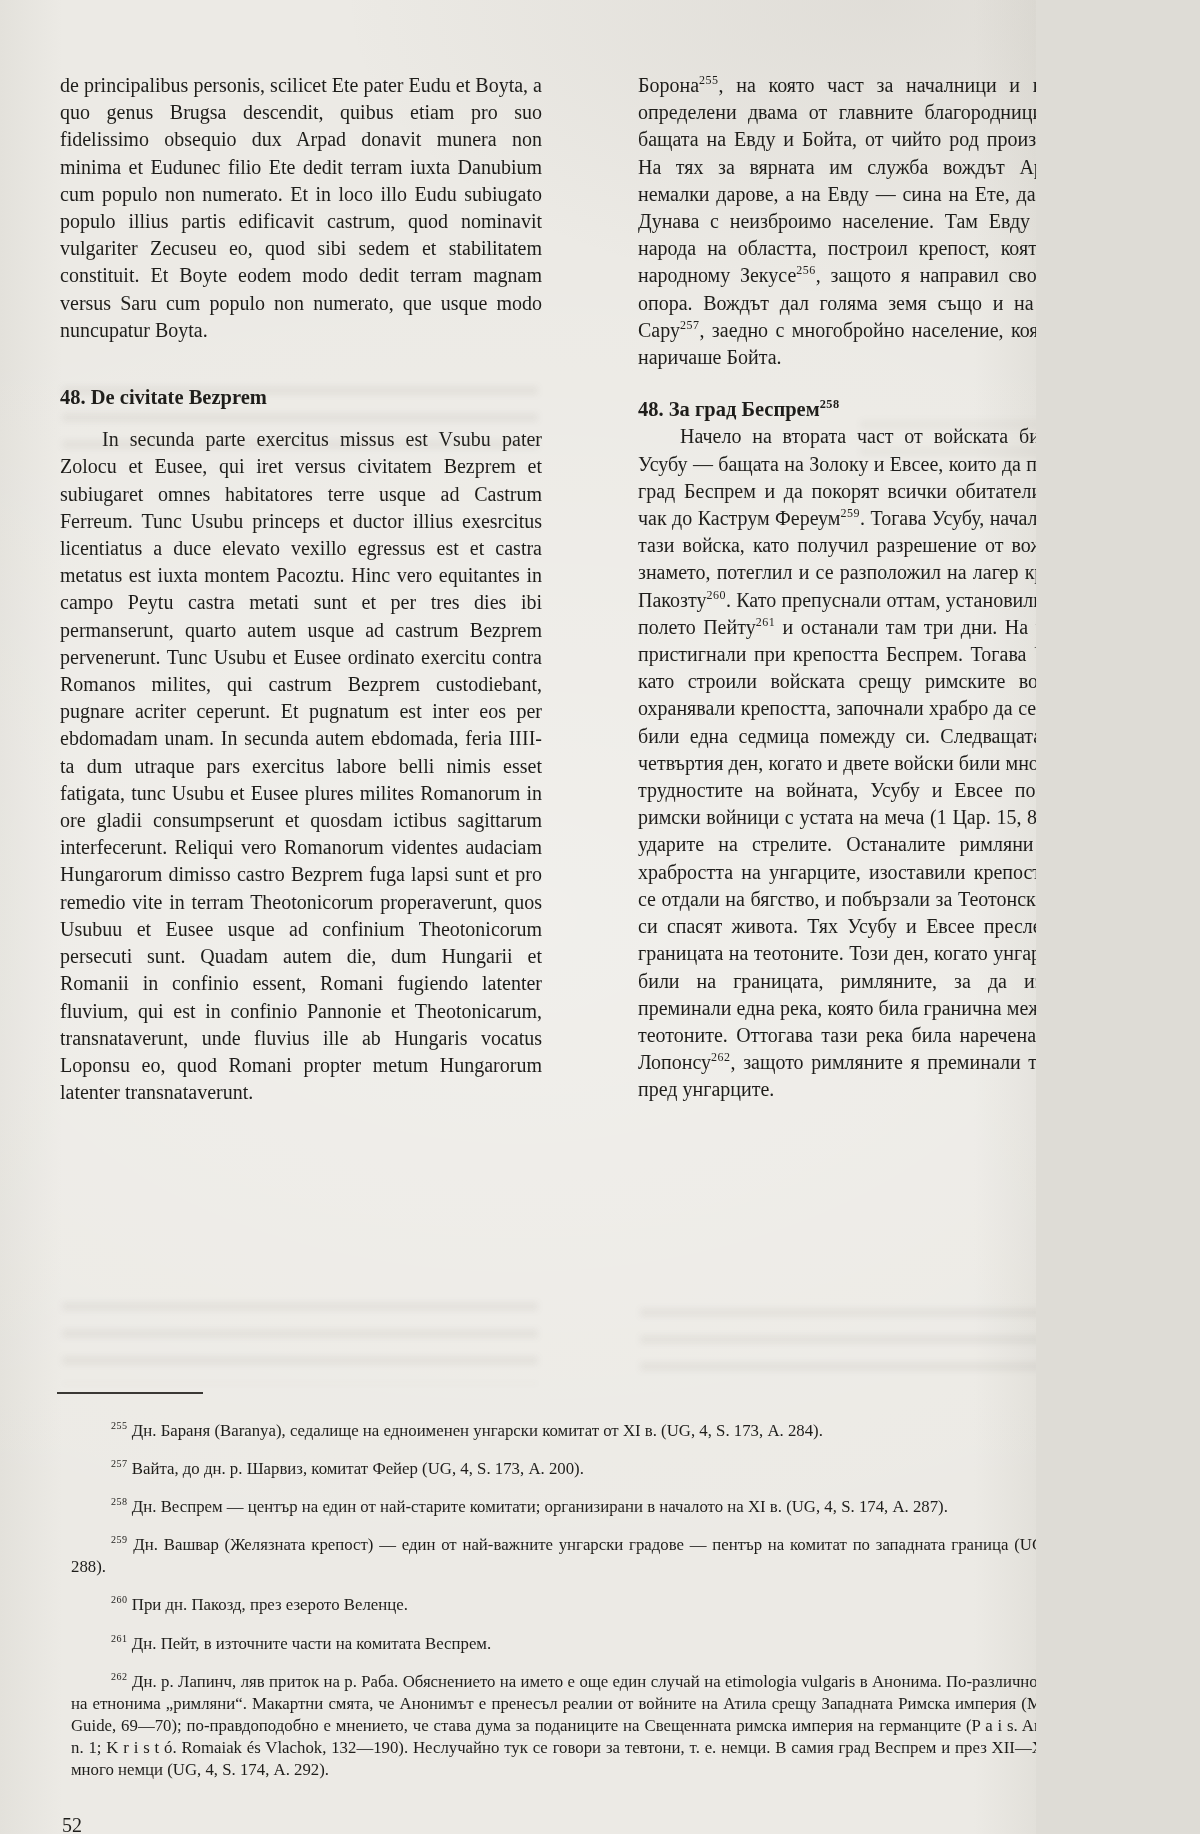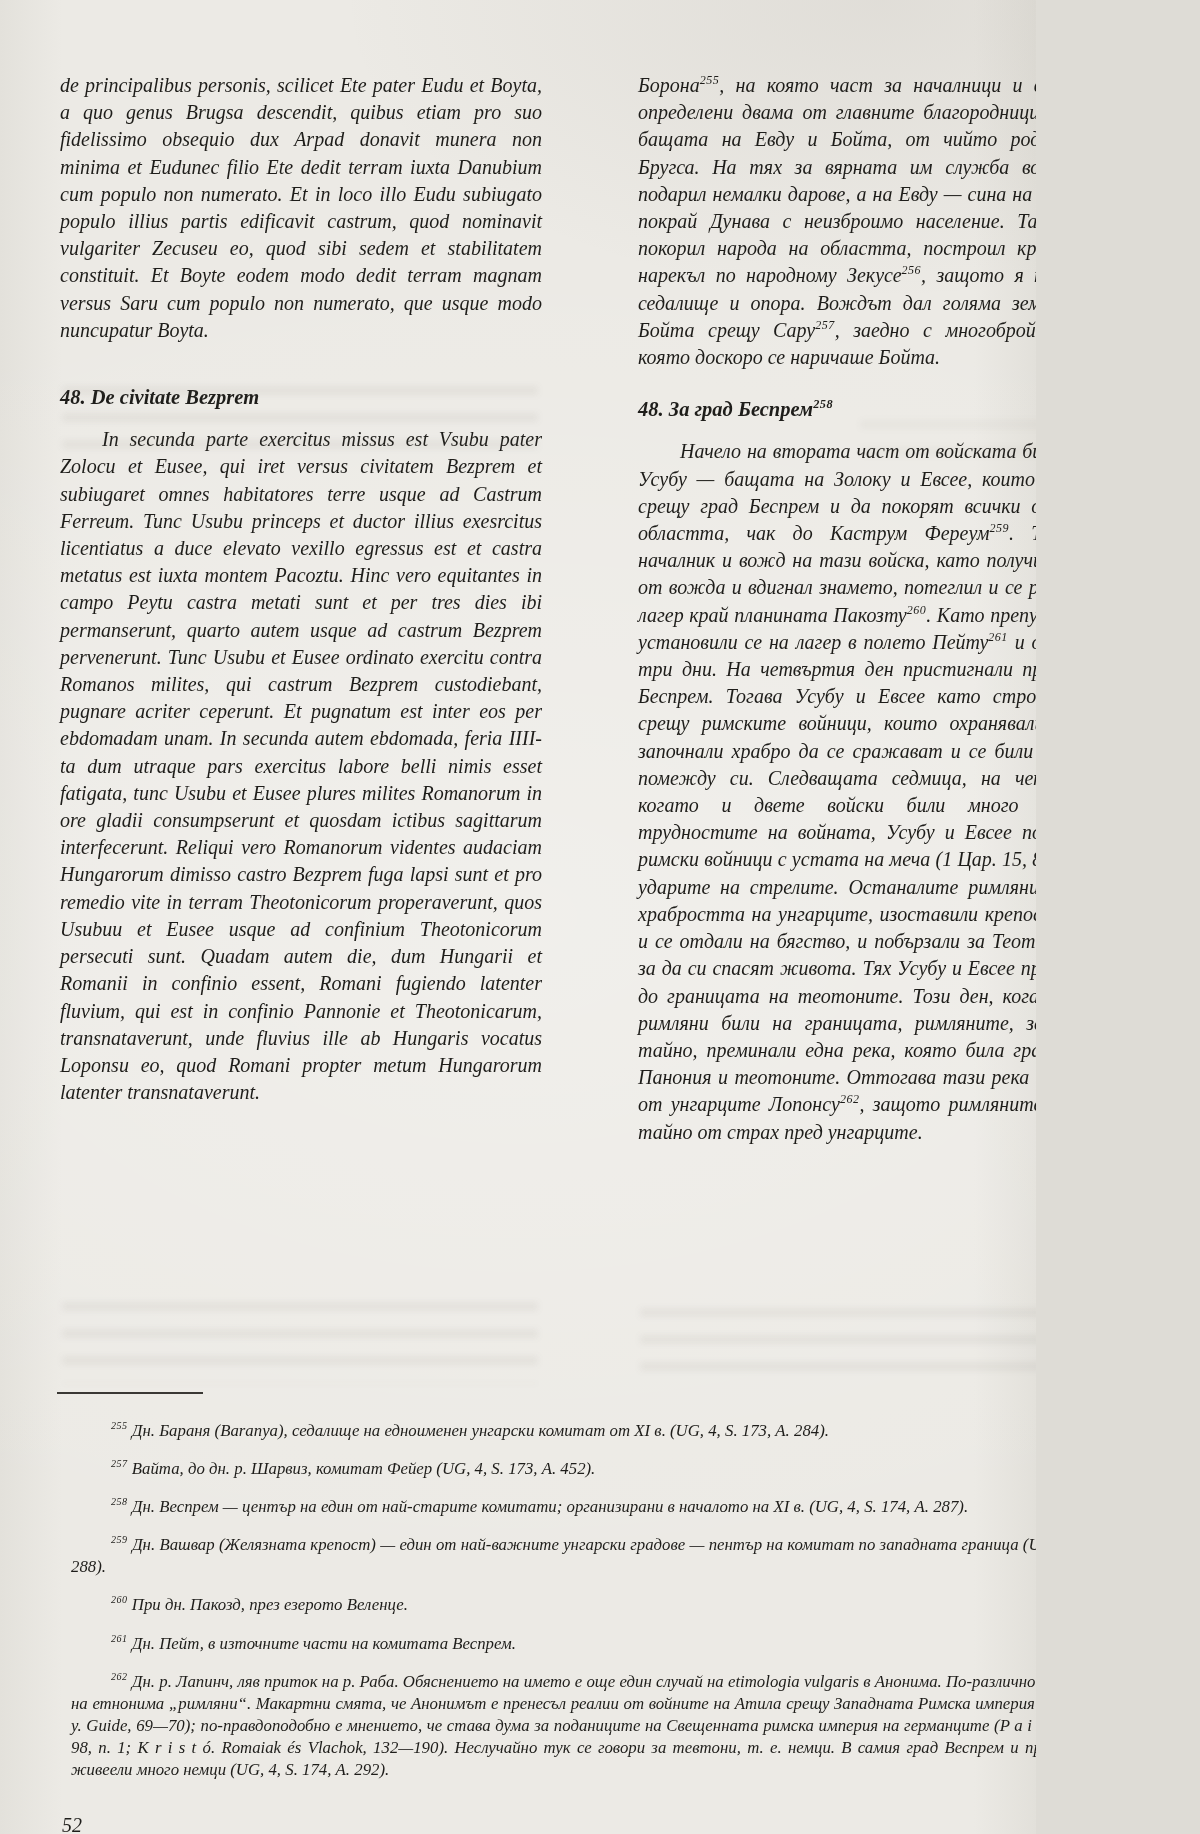--- a/index.html
+++ b/index.html
@@ -11,42 +11,41 @@
   .page {
     position: relative;
     width: 1036px; height: 1834px;
     overflow: hidden;
     color: #1e1d1a;
     background:
       radial-gradient(ellipse 900px 500px at 85% 0%, rgba(120,112,100,0.10), transparent 60%),
       radial-gradient(ellipse 1400px 900px at 50% 50%, rgba(255,255,255,0.25), transparent 75%),
       linear-gradient(90deg, #e3e1db 0%, #eceae5 6%, #eceae5 94%, #e2e0da 100%);
     background-color: #eae8e3;
-    font-style: italic;
   }
   .columns {
     position: absolute;
     left: 60px; top: 72px;
     width: 1098px;
     display: flex;
     gap: 96px;
   }
   .col { text-align: justify; font-size: 20px; line-height: 27.2px; }
   .col-left  { width: 482px; }
   .col-right { width: 520px; }
   .para { margin: 0; }
   .para.indent { text-indent: 42px; }
   .section-heading {
     font-weight: bold;
     font-size: 20.5px;
     margin: 0;
     text-align: left;
   }
   .col-left  .section-heading { margin-top: 40px; margin-bottom: 15px; }
-  .col-right .section-heading { margin-top: 25px; margin-bottom: 15px; }
+  .col-right .section-heading { margin-top: 25px; }
   sup {
     font-size: 0.60em;
     line-height: 0;
     vertical-align: super;
     letter-spacing: 0.5px;
   }
   .footnote-rule {
     position: absolute;
     left: 57px; top: 1392px;
     width: 146px; height: 2px;
@@ -105,21 +104,21 @@
 
   <div class="bleed bleed-1"></div>
   <div class="bleed bleed-2"></div>
   <div class="bleed bleed-3"></div>
   <div class="bleed bleed-4"></div>
 
   <div class="footnote-rule"></div>
 
   <div class="footnotes">
     <p class="footnote"><sup>255</sup><span> Дн. Бараня (Baranya), седалище на едноименен унгарски комитат от XI в. (UG, 4, S. 173, А. 284).</span></p>
-    <p class="footnote"><sup>257</sup><span> Вайта, до дн. р. Шарвиз, комитат Фейер (UG, 4, S. 173, А. 452).</span></p>
+    <p class="footnote"><sup>257</sup><span> Вайта, до дн. р. Шарвиз, комитат Фейер (UG, 4, S. 173, А. 200).</span></p>
     <p class="footnote"><sup>258</sup><span> Дн. Веспрем — център на един от най-старите комитати; организирани в началото на XI в. (UG, 4, S. 174, А. 287).</span></p>
     <p class="footnote"><sup>259</sup><span> Дн. Вашвар (Желязната крепост) — един от най-важните унгарски градове — пентър на комитат по западната граница (UG, 4, S. 174, А. 288).</span></p>
     <p class="footnote"><sup>260</sup><span> При дн. Пакозд, през езерото Веленце.</span></p>
     <p class="footnote"><sup>261</sup><span> Дн. Пейт, в източните части на комитата Веспрем.</span></p>
     <p class="footnote"><sup>262</sup><span> Дн. р. Лапинч, ляв приток на р. Раба. Обяснението на името е още един случай на etimologia vulgaris в Анонима. По-различно е обяснението на етнонима „римляни“. Макартни смята, че Анонимът е пренесъл реалии от войните на Атила срещу Западната Римска империя (M a c a r t n e y. Guide, 69—70); по-правдоподобно е мнението, че става дума за поданиците на Свещенната римска империя на германците (P a i s. Anonymus, p. 98, n. 1; K r i s t ó. Romaiak és Vlachok, 132—190). Неслучайно тук се говори за тевтони, т. е. немци. В самия град Веспрем и през XII—XIII в. живеели много немци (UG, 4, S. 174, А. 292).</span></p>
   </div>
 
   <div class="page-number">52</div>
 
 </div>

